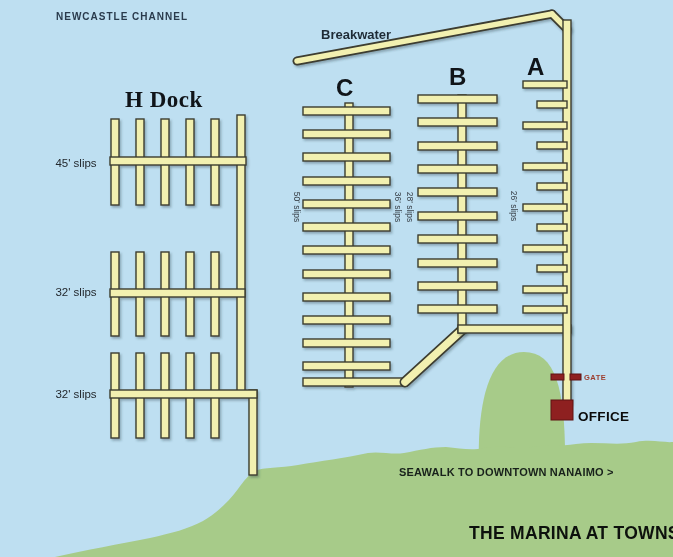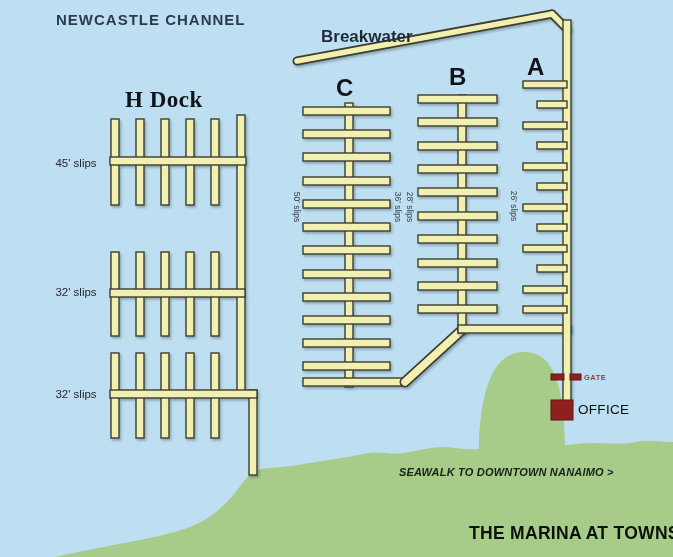--- a/index.html
+++ b/index.html
@@ -20,30 +20,30 @@
     overflow:hidden;
     font-family:"Liberation Sans",sans-serif;
   }
   .stage svg{position:absolute;left:0;top:0;}
   .land{fill:var(--land);stroke:none;}
   .dock{fill:var(--dock-fill);stroke:var(--dock-outline);stroke-width:1.4;}
   .bar-under{stroke:var(--dock-outline);stroke-linecap:round;fill:none;}
   .bar-over{stroke:var(--dock-fill);stroke-linecap:round;fill:none;}
   .red{fill:var(--marker-red);stroke:#5E1212;stroke-width:1;}
   .lbl{position:absolute;white-space:nowrap;color:var(--text-dark);}
-  .channel{font-size:15px;font-weight:600;letter-spacing:1px;color:var(--channel-text);}
+  .channel{font-size:10px;font-weight:600;letter-spacing:1px;color:var(--channel-text);}
   .big-dock{font-size:23px;font-weight:700;letter-spacing:0.5px;font-family:Liberation Serif, serif;}
   .dock-letter{font-size:24px;font-weight:700;}
   .slips{font-size:11.5px;color:#23282d;width:52px;text-align:center;}
   .rot{font-size:8.5px;color:#384048;width:44px;height:12px;line-height:12px;text-align:center;
        transform:rotate(90deg);transform-origin:center center;}
-  .small-note{font-size:17px;font-weight:600;color:#1E2B36;}
+  .small-note{font-size:13px;font-weight:600;color:#1E2B36;}
   .gate-lbl{font-size:7.5px;font-weight:600;letter-spacing:0.5px;color:var(--gate-text);}
-  .office-lbl{font-size:13.5px;font-weight:400;color:#0B0B0B;letter-spacing:0.3px;}
-  .seawalk{font-size:11px;font-weight:600;color:#18211B;letter-spacing:0.2px;font-style:italic;}
+  .office-lbl{font-size:13.5px;font-weight:700;color:#0B0B0B;letter-spacing:0.3px;margin-top:7px;}
+  .seawalk{font-size:11px;font-weight:600;color:#18211B;letter-spacing:0.2px;}
   .title{font-size:17.5px;font-weight:700;color:#0D110D;letter-spacing:0.3px;}
 </style>
 </head>
 <body>
 
 <div class="stage">
 
   <svg width="673" height="557" viewBox="0 0 673 557">
     <defs>
       <filter id="ds" x="-20%" y="-20%" width="140%" height="140%">

